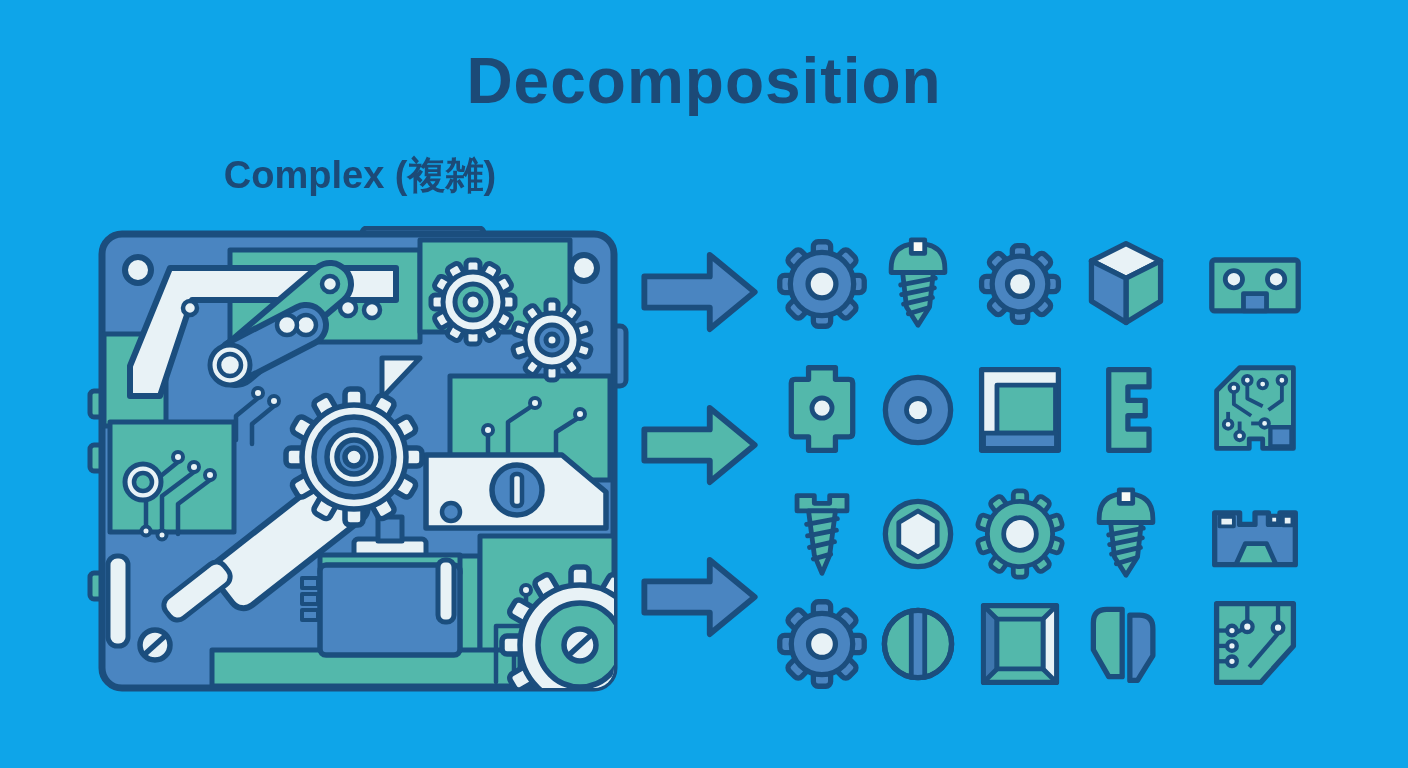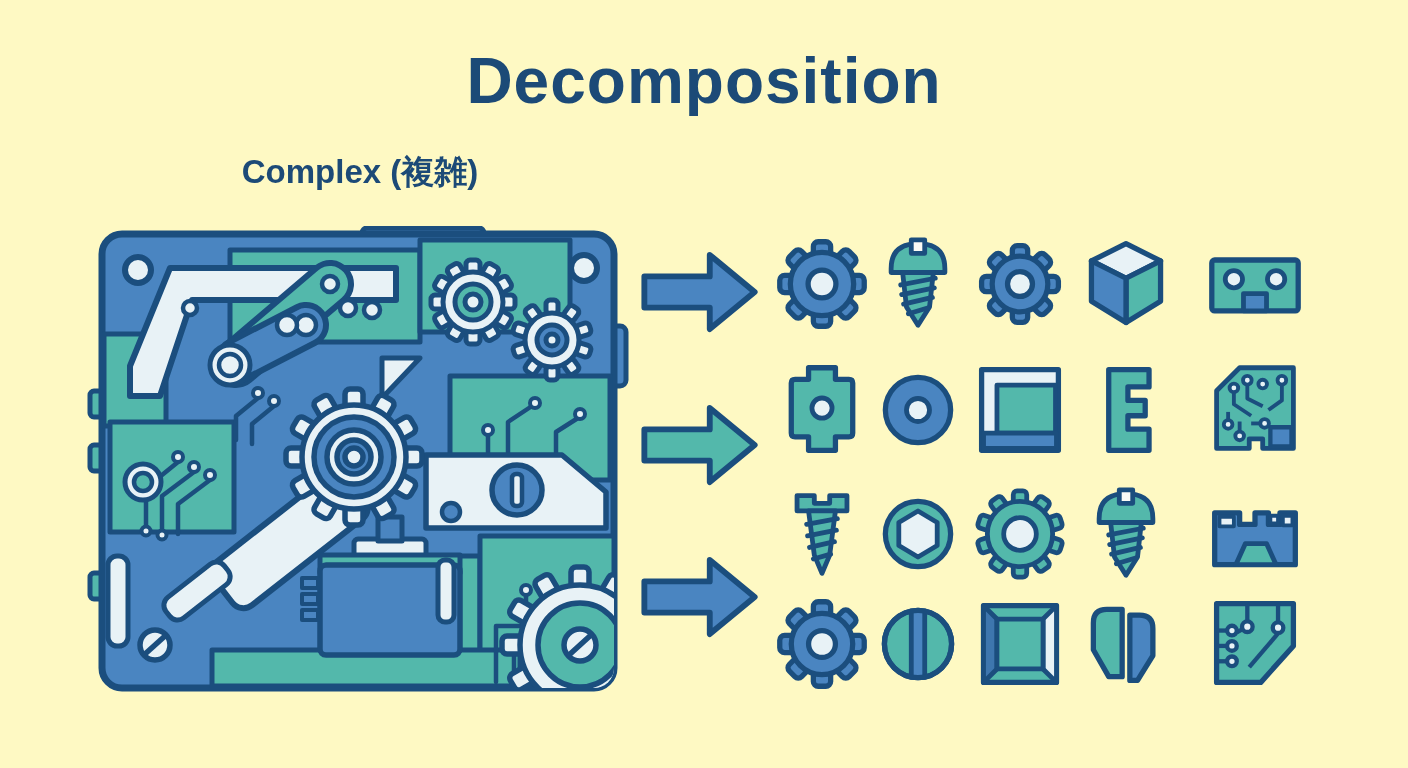--- a/index.html
+++ b/index.html
@@ -1,20 +1,20 @@
 <!DOCTYPE html>
 <html><head>
 <meta charset="utf-8">
 <style>
   html,body{margin:0;padding:0;background:#e8e8e4;}
-  .stage{position:relative;width:1408px;height:768px;margin:0 auto;background:#fef9c3;
+  .stage{position:relative;width:1408px;height:768px;margin:0 auto;background:#0ea5e9;
          font-family:"Liberation Sans","DejaVu Sans",sans-serif;overflow:hidden;}
   .title{position:absolute;top:44px;left:0;width:100%;text-align:center;
          font-size:64px;font-weight:600;color:#1c4a77;letter-spacing:1px;}
-  .col-label{position:absolute;top:150px;text-align:center;font-size:33px;font-weight:600;color:#1c4a77;}
+  .col-label{position:absolute;top:150px;text-align:center;font-size:38px;font-weight:600;color:#1c4a77;}
   .col-label.complex{left:96px;width:528px;}
   .col-label.simple{left:784px;width:546px;}
   .machine{position:absolute;left:86px;top:226px;}
   .arrow{position:absolute;width:118px;height:82px;}
   .arrow.a1{left:641px;top:251px;}
   .arrow.a2{left:641px;top:404px;}
   .arrow.a3{left:641px;top:556px;}
   .part{position:absolute;width:96px;height:96px;}
   .part svg{width:100%;height:100%;display:block;}
   

